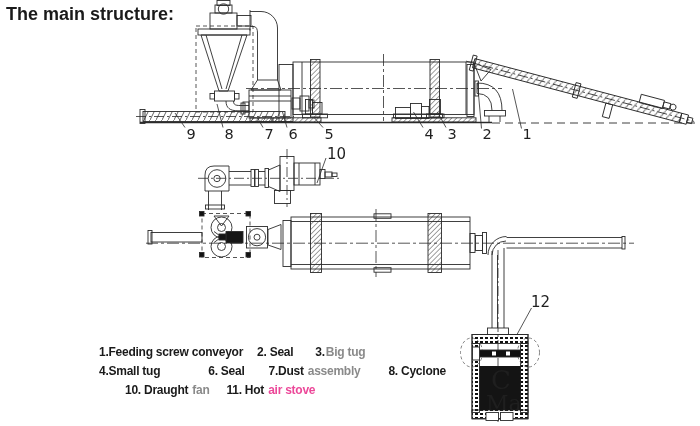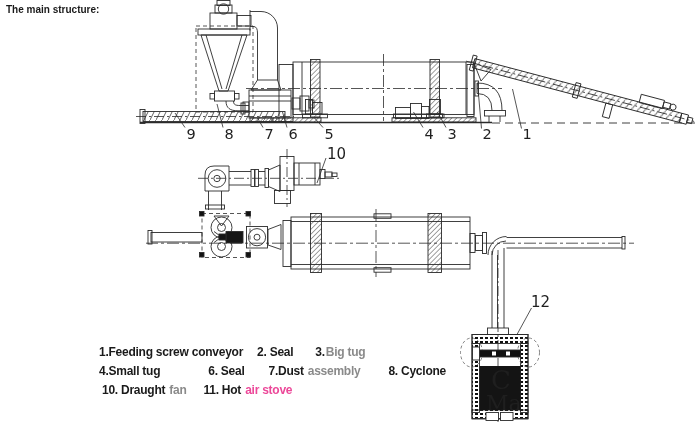--- a/index.html
+++ b/index.html
@@ -1,18 +1,18 @@
 <!DOCTYPE html>
 <html><head>
 <meta charset="utf-8">
 <style>
   html,body{margin:0;padding:0;background:#ffffff;}
   #stage{position:relative;width:700px;height:426px;background:#ffffff;overflow:hidden;
          font-family:"Liberation Sans", sans-serif;}
-  #title{position:absolute;left:6px;top:4px;font-size:10px;font-weight:bold;color:#1a1a1a;}
+  #title{position:absolute;left:6px;top:4px;font-size:18px;font-weight:bold;color:#1a1a1a;}
   svg{position:absolute;left:0;top:0;}
   svg text{font-family:"DejaVu Sans", sans-serif;fill:#1f1f1f;stroke:none;}
   .wm{font-family:"DejaVu Serif", serif;}
   .legend{position:absolute;left:0;top:0;width:700px;height:426px;pointer-events:none;}
   .lrow{position:absolute;left:99px;display:flex;align-items:flex-start;white-space:pre;
         font-size:12px;font-weight:bold;letter-spacing:-0.25px;line-height:15px;}
   .dk{color:#1a1a1a;}
   .gy{color:#8a8a8a;}
   .g2{color:#ec4899;}
 </style>
@@ -299,20 +299,20 @@
       <span class="gy" style="margin-left:1px">Big tug</span>
     </div>
     <div class="lrow" style="top:364px">
       <span class="dk">4.Small tug</span>
       <span class="dk" style="margin-left:48px">6. Seal</span>
       <span class="dk" style="margin-left:24px">7.Dust</span>
       <span class="gy" style="margin-left:4px">assembly</span>
       <span class="dk" style="margin-left:28px">8. Cyclone</span>
     </div>
     <div class="lrow" style="top:383px">
-      <span class="dk" style="margin-left:3px">10. Draught</span>
+      <span class="dk" style="margin-left:26px">10. Draught</span>
       <span class="gy" style="margin-left:4px">fan</span>
       <span class="dk" style="margin-left:17px">11. Hot</span>
       <span class="g2" style="margin-left:4px">air stove</span>
     </div>
   </div>
 
 </div>
 
 </body></html>

